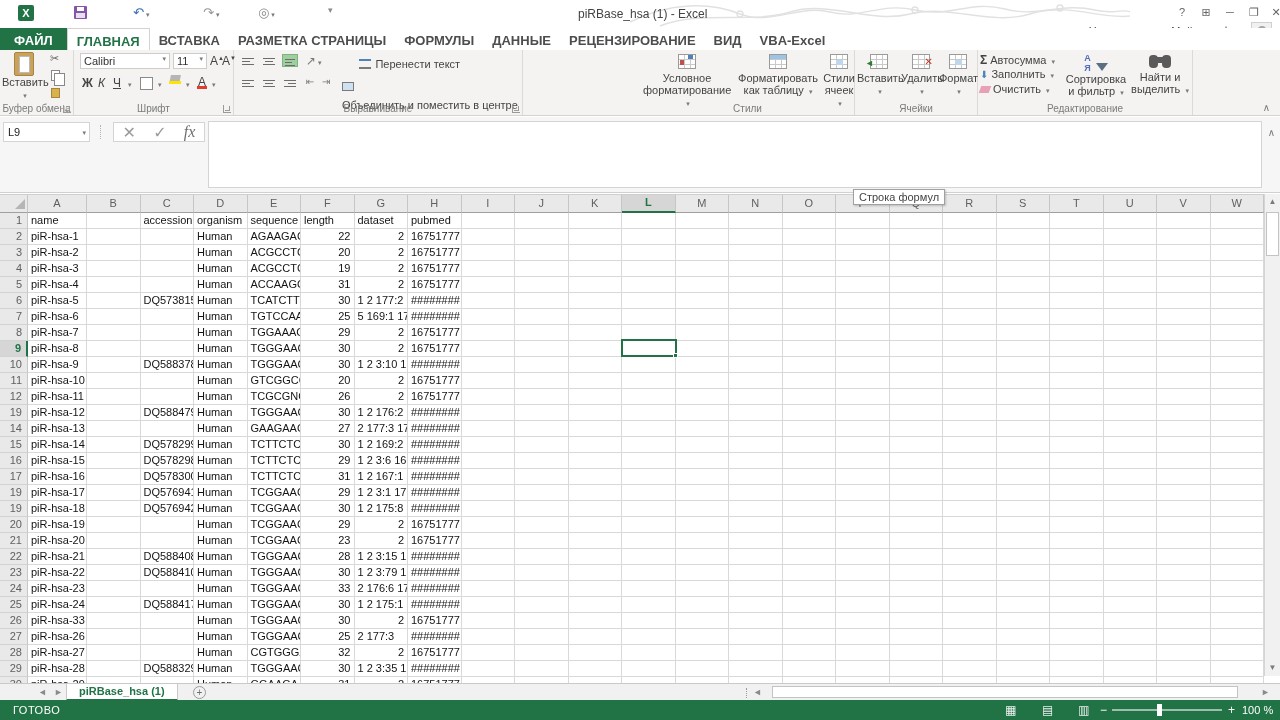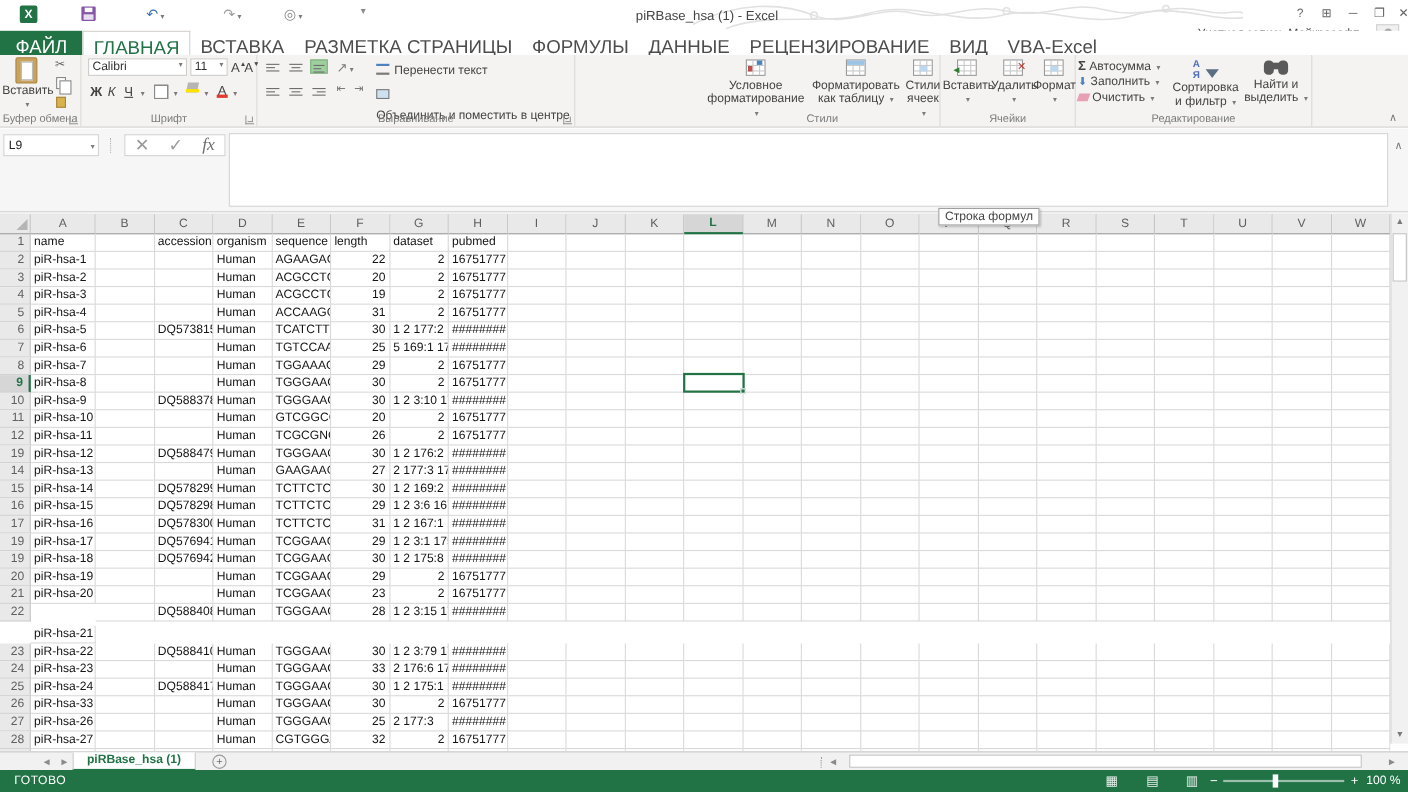--- a/index.html
+++ b/index.html
@@ -18,21 +18,21 @@
   .title-text{position:absolute;top:7px;left:578px;font-size:12px;color:#444;}
   .winbtn{position:absolute;top:4px;width:20px;height:16px;text-align:center;font-size:11px;color:#666;line-height:16px;}
   .ornament{position:absolute;top:0;right:150px;opacity:.85;}
   .account{position:absolute;top:25px;right:36px;font-size:11px;color:#444;}
   .avatar{position:absolute;top:22px;right:8px;width:21px;height:21px;background:#f0f0f0;border:1px solid #d0d0d0;}
   .avatar i{position:absolute;left:6px;top:3px;width:8px;height:8px;border-radius:50%;background:#a6a6a6;}
   .avatar b{position:absolute;left:3px;bottom:1px;width:14px;height:7px;border-radius:7px 7px 0 0;background:#a6a6a6;}
 
   
   .tabrow{position:absolute;top:28px;left:0;width:1280px;height:22px;background:#fff;display:flex;align-items:stretch;}
-  .rtab{font-size:17px;color:#4d4d4d;padding:5px 9px 0 9px;white-space:nowrap;}
+  .rtab{font-size:13px;color:#4d4d4d;padding:5px 9px 0 9px;white-space:nowrap;font-weight:bold;}
   .tab-file{background:#217346;color:#fff;padding:5px 14px 0 14px;}
   .tab-active{color:#217346;background:#fff;border:1px solid #d5d2cf;border-bottom:none;}
 
   
   .ribbon{position:absolute;top:50px;left:0;width:1280px;height:66px;background:#f4f3f1;border-bottom:1px solid #d5d2cf;}
   .rgroup{position:absolute;top:0;height:65px;border-right:1px solid #dcdad7;}
   .glabel{position:absolute;bottom:1px;left:0;right:0;text-align:center;font-size:10px;color:#7b7b7b;white-space:nowrap;}
   .launcher{position:absolute;bottom:2px;right:2px;width:8px;height:8px;border-left:1px solid #9a9a9a;border-bottom:1px solid #9a9a9a;}
   .launcher::after{content:"";position:absolute;right:1px;top:1px;width:4px;height:4px;border-right:1px solid #9a9a9a;border-bottom:1px solid #9a9a9a;}
   .rtext{font-size:11px;color:#444;white-space:nowrap;}
@@ -256,21 +256,21 @@
         <i></i>
         <i></i>
       </div>
     <div class="bars b-r" style="left:48px;top:26px;">
         <i></i>
         <i></i>
         <i></i>
       </div>
     <span class="fbtn" style="left:72px;top:26px;color:#7a7a7a;font-size:10px;">⇤</span>
     <span class="fbtn" style="left:88px;top:26px;color:#7a7a7a;font-size:10px;">⇥</span>
-    <div style="position:absolute;left:108px;top:4px;">
+    <div style="position:absolute;left:125px;top:4px;">
       <span style="display:inline-block;width:12px;height:10px;border-top:2px solid #4f81bd;border-bottom:2px solid #7a7a7a;vertical-align:middle;"></span>
       <span class="rtext">Перенести текст</span>
     </div>
     <div style="position:absolute;left:108px;top:27px;">
       <span style="display:inline-block;width:12px;height:9px;border:1px solid #7a7a7a;background:#cfe0f1;vertical-align:middle;"></span>
       <span class="rtext">Объединить и поместить в центре</span>
       <span class="dd">▾</span>
     </div>
     <div class="glabel">Выравнивание</div>
     <div class="launcher"></div>
@@ -941,21 +941,21 @@
       <div class="gcell" style="width: 53.5px;"></div>
       <div class="gcell" style="width: 53.5px;"></div>
       <div class="gcell" style="width: 53.5px;"></div>
       <div class="gcell" style="width: 53.5px;"></div>
       <div class="gcell" style="width: 53.5px;"></div>
       <div class="gcell" style="width: 53.5px;"></div>
       <div class="gcell" style="width: 53.5px;"></div>
     </div>
     <div class="grow">
       <div class="rn">22</div>
-      <div class="gcell" style="width: 59px; margin-top: 20px;">piR-hsa-21</div>
+      <div class="gcell" style="width: 59px;">piR-hsa-21</div>
       <div class="gcell" style="width: 53.5px;"></div>
       <div class="gcell" style="width: 53.5px;">DQ588408</div>
       <div class="gcell" style="width: 53.5px;">Human</div>
       <div class="gcell" style="width: 53.5px;">TGGGAACC</div>
       <div class="gcell num" style="width: 53.5px;">28</div>
       <div class="gcell" style="width: 53.5px;">1 2 3:15 17</div>
       <div class="gcell num" style="width: 53.5px;">########</div>
       <div class="gcell" style="width: 53.5px;"></div>
       <div class="gcell" style="width: 53.5px;"></div>
       <div class="gcell" style="width: 53.5px;"></div>

